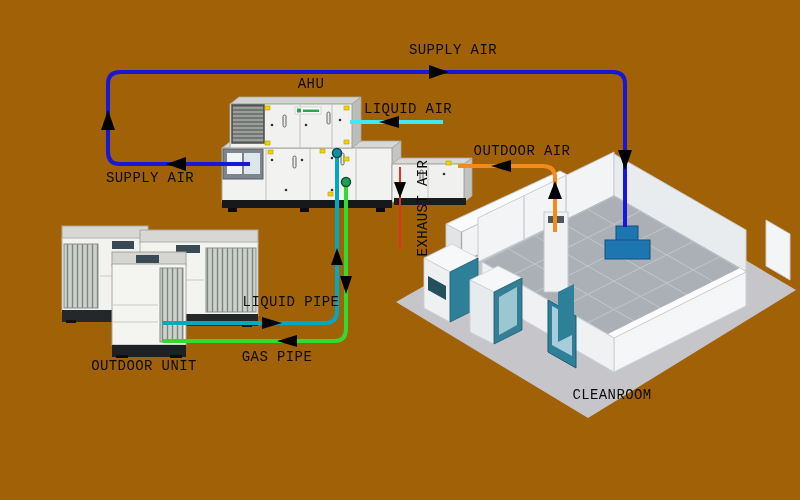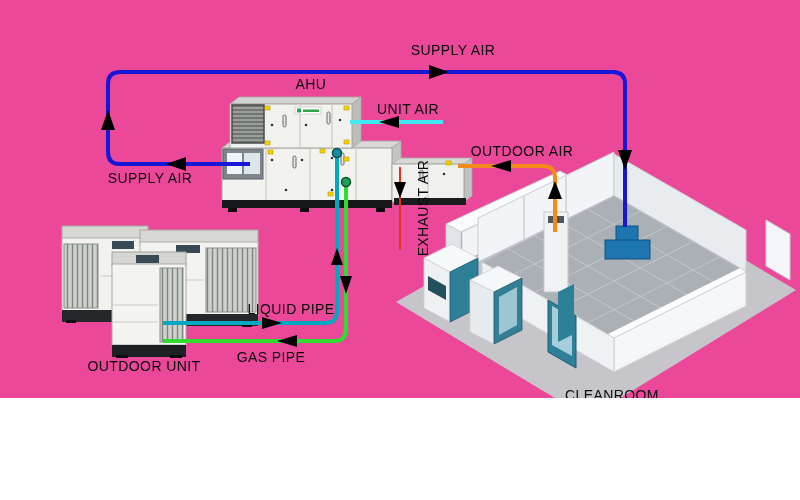--- a/index.html
+++ b/index.html
@@ -1,18 +1,18 @@
 <!DOCTYPE html>
 <html><head>
 <meta charset="utf-8">
 <style>
   html,body{margin:0;padding:0;background:#ffffff;}
   .stage{
-    position:relative;width:800px;height:398px;background:#ec4899;
-    font-family:Liberation Sans, sans-serif;overflow:hidden;
+    position:relative;width:800px;height:500px;background:#a16207;
+    font-family:Liberation Mono, monospace;overflow:hidden;
   }
   .stage svg{position:absolute;left:0;top:0;}
   .lbl{
     position:absolute;font-size:14px;line-height:1.1;color:#0b0b0b;
     letter-spacing:.4px;white-space:nowrap;transform:translate(-50%,-50%);
     font-weight:500;
   }
   .lbl-rot{transform:translate(-50%,-50%) rotate(-90deg);}
 </style>
 </head>
@@ -212,21 +212,21 @@
       <polygon points="394,182 406,182 400,198"></polygon>
       <polygon points="262,317 262,329 282,323"></polygon>
       <polygon points="331,265 343,265 337,248"></polygon>
       <polygon points="297,335 297,347 277,341"></polygon>
       <polygon points="340,276 352,276 346,294"></polygon>
     </g>
   </svg>
 
   <div class="lbl" style="left:453px;top:51px;">SUPPLY AIR</div>
   <div class="lbl" style="left:311px;top:85px;">AHU</div>
-  <div class="lbl" style="left:408px;top:110px;">UNIT AIR</div>
+  <div class="lbl" style="left:408px;top:110px;">LIQUID AIR</div>
   <div class="lbl" style="left:522px;top:152px;">OUTDOOR AIR</div>
   <div class="lbl" style="left:150px;top:179px;">SUPPLY AIR</div>
   <div class="lbl lbl-rot" style="left:424px;top:208px;">EXHAUST AIR</div>
-  <div class="lbl" style="left:279px;top:310px;padding-left:24px;">LIQUID PIPE</div>
-  <div class="lbl" style="left:271px;top:358px;">GAS PIPE</div>
+  <div class="lbl" style="left:279px;top:303px;padding-left:24px;">LIQUID PIPE</div>
+  <div class="lbl" style="left:277px;top:358px;">GAS PIPE</div>
   <div class="lbl" style="left:144px;top:367px;">OUTDOOR UNIT</div>
   <div class="lbl" style="left:612px;top:396px;">CLEANROOM</div>
 </div>
 
 </body></html>

